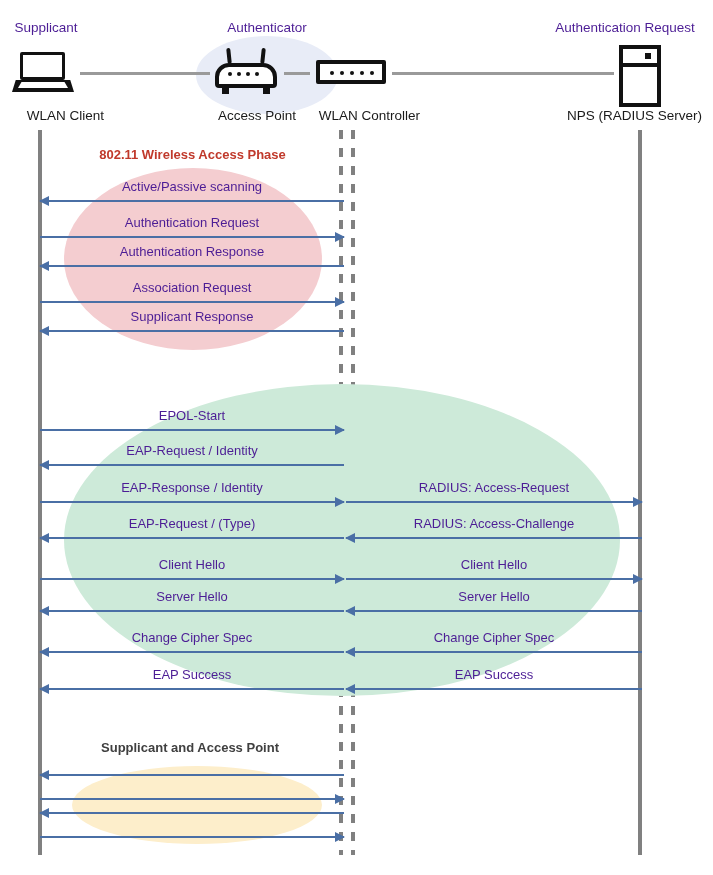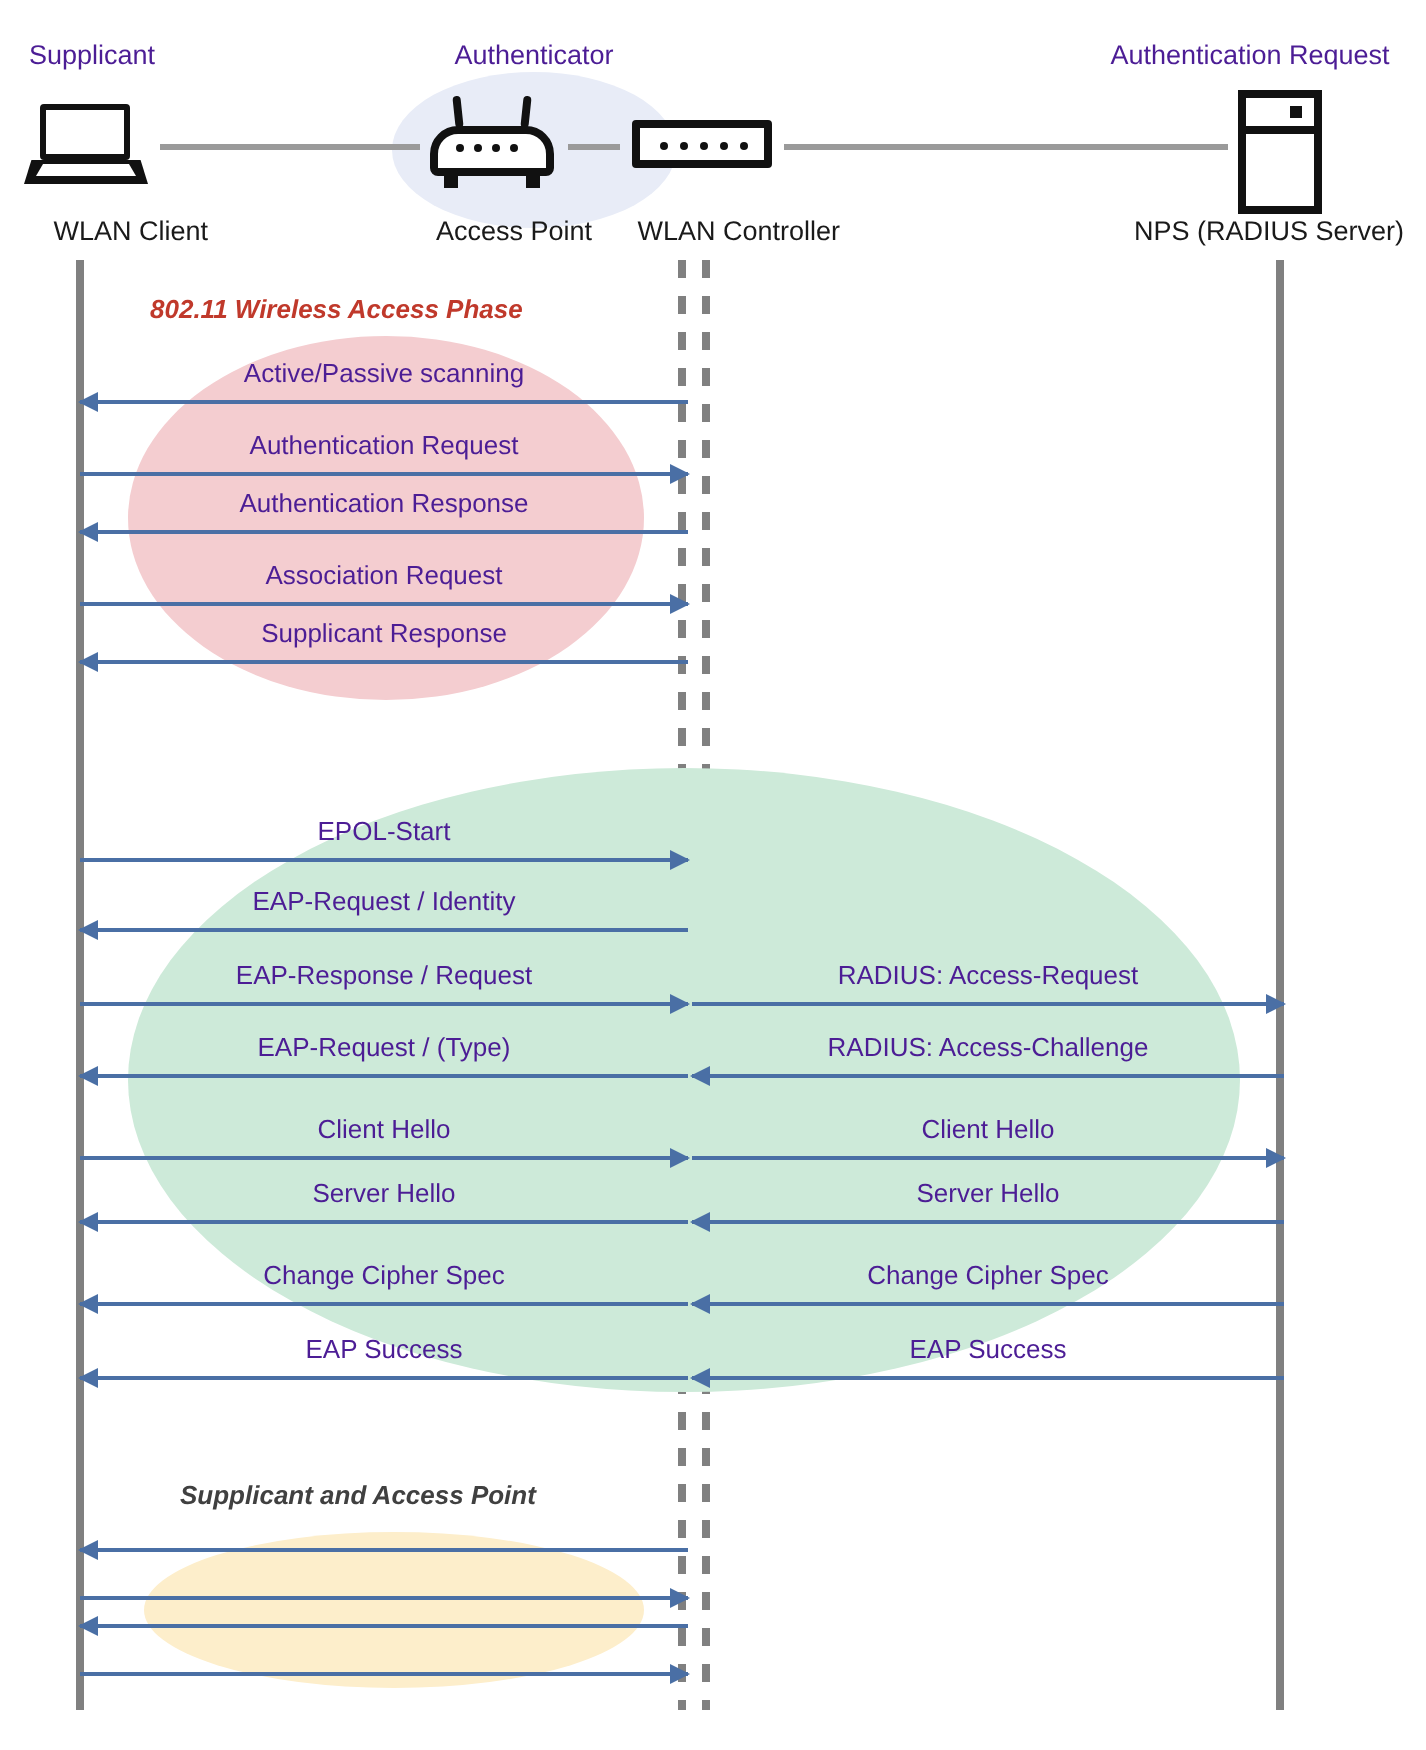--- a/index.html
+++ b/index.html
@@ -76,21 +76,21 @@
     background:repeating-linear-gradient(to bottom,#808080 0 9px,transparent 9px 18px);}
 
   
   .blob{position:absolute;border-radius:50%/50%;}
   .blob-pink{background:#f4cdd0;}
   .blob-green{background:#cdead9;}
   .blob-yellow{background:#fdeecb;}
 
   
   .phase-title{
-    position:absolute;font-size:13px;font-weight:bold;white-space:nowrap;font-style:italic;
+    position:absolute;font-size:13px;font-weight:bold;white-space:nowrap;text-align:center;
   }
 
   
   .msg{position:absolute;height:0;}
   .msg .line{position:absolute;left:0;top:0;height:2px;width:100%;background:#4a6fa5;}
   .msg .head{position:absolute;top:-4px;width:0;height:0;
     border-top:5px solid transparent;border-bottom:5px solid transparent;}
   .msg.to-right .head{right:-1px;border-left:10px solid #4a6fa5;}
   .msg.to-left  .head{left:-1px;border-right:10px solid #4a6fa5;}
   .msg .label{
@@ -200,21 +200,21 @@
   </div>
   <div class="msg to-left" style="left:40px;top:464px;width:304px;">
     <div class="line"></div>
       <div class="head"></div>
     <div class="label">EAP-Request / Identity</div>
   </div>
 
   <div class="msg to-right" style="left:40px;top:501px;width:304px;">
     <div class="line"></div>
       <div class="head"></div>
-    <div class="label">EAP-Response / Request</div>
+    <div class="label">EAP-Response / Identity</div>
   </div>
   <div class="msg to-right" style="left:346px;top:501px;width:296px;">
     <div class="line"></div>
       <div class="head"></div>
     <div class="label">RADIUS: Access-Request</div>
   </div>
 
   <div class="msg to-left" style="left:40px;top:537px;width:304px;">
     <div class="line"></div>
       <div class="head"></div>

